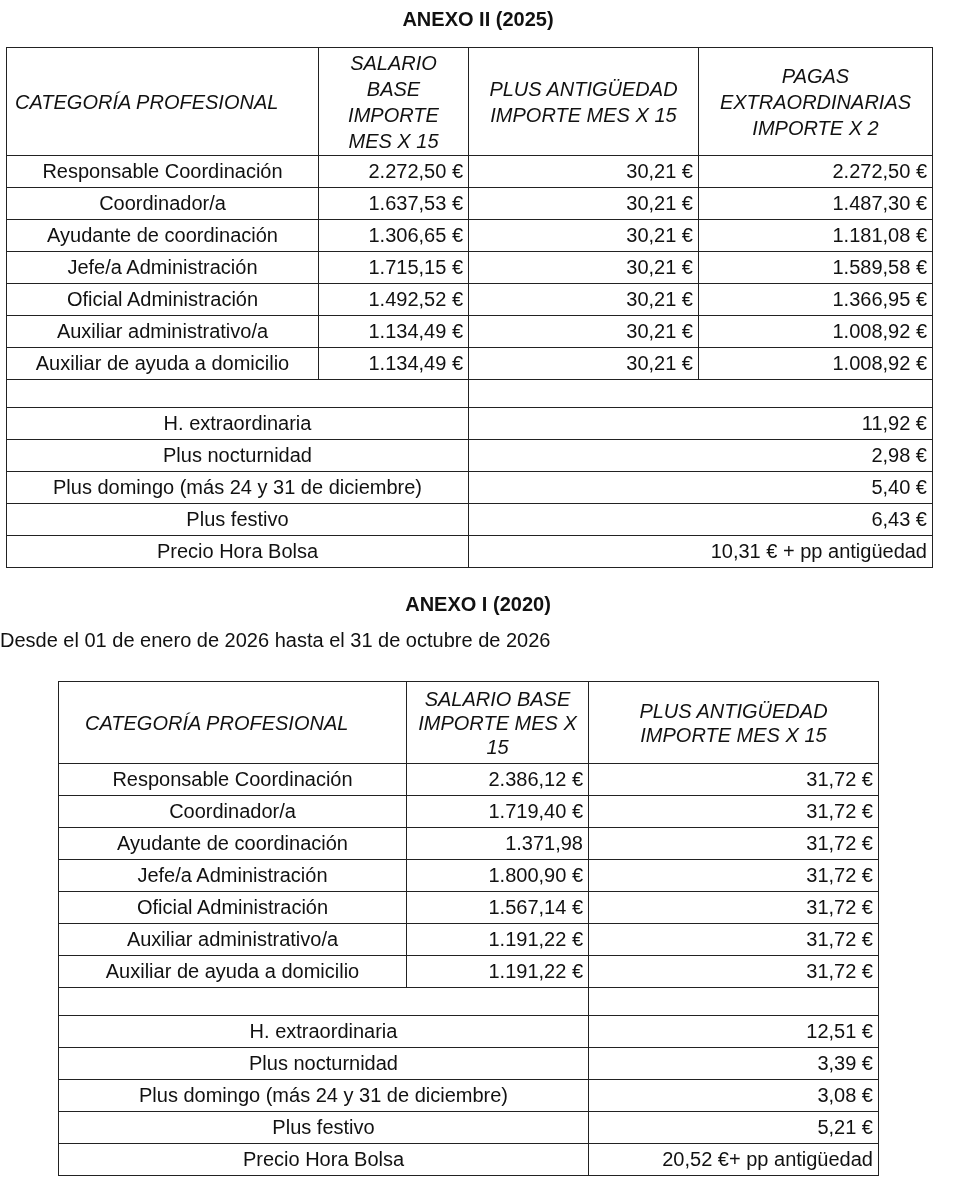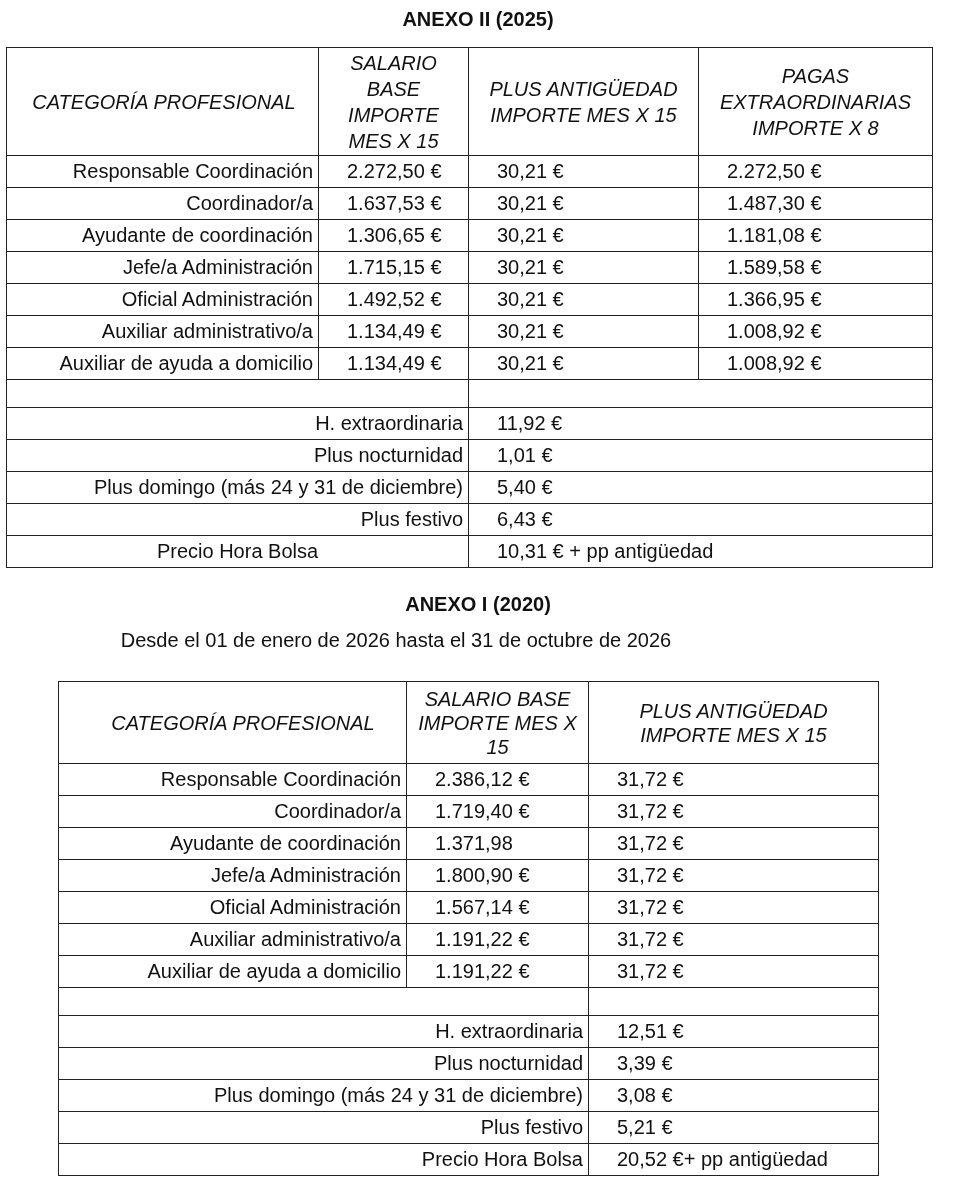--- a/index.html
+++ b/index.html
@@ -5,35 +5,35 @@
   html, body { margin: 0; padding: 0; background: #ffffff; }
   body {
     width: 956px; height: 1186px; position: relative; overflow: hidden;
     font-family: "Liberation Sans", sans-serif; color: #111;
   }
   .title {
     position: absolute; left: 0; width: 956px; text-align: center;
     font-weight: bold; font-size: 20px;
   }
   .subtitle {
-    position: absolute; left: 0; width: 792px; text-align: center;
+    position: absolute; left: 0; width: 792px; 
     font-size: 20px;
   }
   table {
     position: absolute; border-collapse: collapse; table-layout: fixed;
     font-size: 20px;
   }
   td, th {
     border: 1px solid #222; padding: 0 5px; font-weight: normal;
     white-space: nowrap; overflow: hidden;
   }
   th { font-style: italic; text-align: center; white-space: normal; line-height: 26px; }
-  th.cat { text-align: center; padding-left: 8px; }
-  td.num { text-align: left; padding-left: 28px; }
-  td.lbl { text-align: right; }
+  th.cat { text-align: left; padding-left: 8px; }
+  td.num { text-align: right; padding-left: 28px; }
+  td.lbl { text-align: center; }
   td.ctr { text-align: center; }
 
   #t1 { left: 6px; top: 47px; width: 926px; }
   #t1 tr { height: 32px; }
   #t1 tr.head { height: 108px; }
   #t1 tr.blank { height: 28px; }
 
   #t2 { left: 58px; top: 681px; width: 820px; }
   #t2 tr { height: 32px; }
   #t2 tr.head { height: 82px; }
@@ -50,21 +50,21 @@
       <col style="width:312px">
       <col style="width:150px">
       <col style="width:230px">
       <col style="width:234px">
     </colgroup>
   <tbody>
       <tr class="head">
     <th class="cat">CATEGORÍA PROFESIONAL</th>
     <th>SALARIO BASE IMPORTE MES X 15</th>
     <th>PLUS ANTIGÜEDAD IMPORTE MES X 15</th>
-    <th>PAGAS EXTRAORDINARIAS IMPORTE X 8</th>
+    <th>PAGAS EXTRAORDINARIAS IMPORTE X 2</th>
   </tr>
   <tr>
     <td class="lbl">Responsable Coordinación</td>
     <td class="num">2.272,50 €</td>
     <td class="num">30,21 €</td>
     <td class="num">2.272,50 €</td>
   </tr>
   <tr>
     <td class="lbl">Coordinador/a</td>
     <td class="num">1.637,53 €</td>
@@ -104,21 +104,21 @@
   <tr class="blank">
     <td colspan="2"></td>
     <td colspan="2"></td>
   </tr>
   <tr>
     <td colspan="2" class="lbl">H. extraordinaria</td>
     <td colspan="2" class="num">11,92 €</td>
   </tr>
   <tr>
     <td colspan="2" class="lbl">Plus nocturnidad</td>
-    <td colspan="2" class="num">1,01 €</td>
+    <td colspan="2" class="num">2,98 €</td>
   </tr>
   <tr>
     <td colspan="2" class="lbl">Plus domingo (más 24 y 31 de diciembre)</td>
     <td colspan="2" class="num">5,40 €</td>
   </tr>
   <tr>
     <td colspan="2" class="lbl">Plus festivo</td>
     <td colspan="2" class="num">6,43 €</td>
   </tr>
   <tr>

